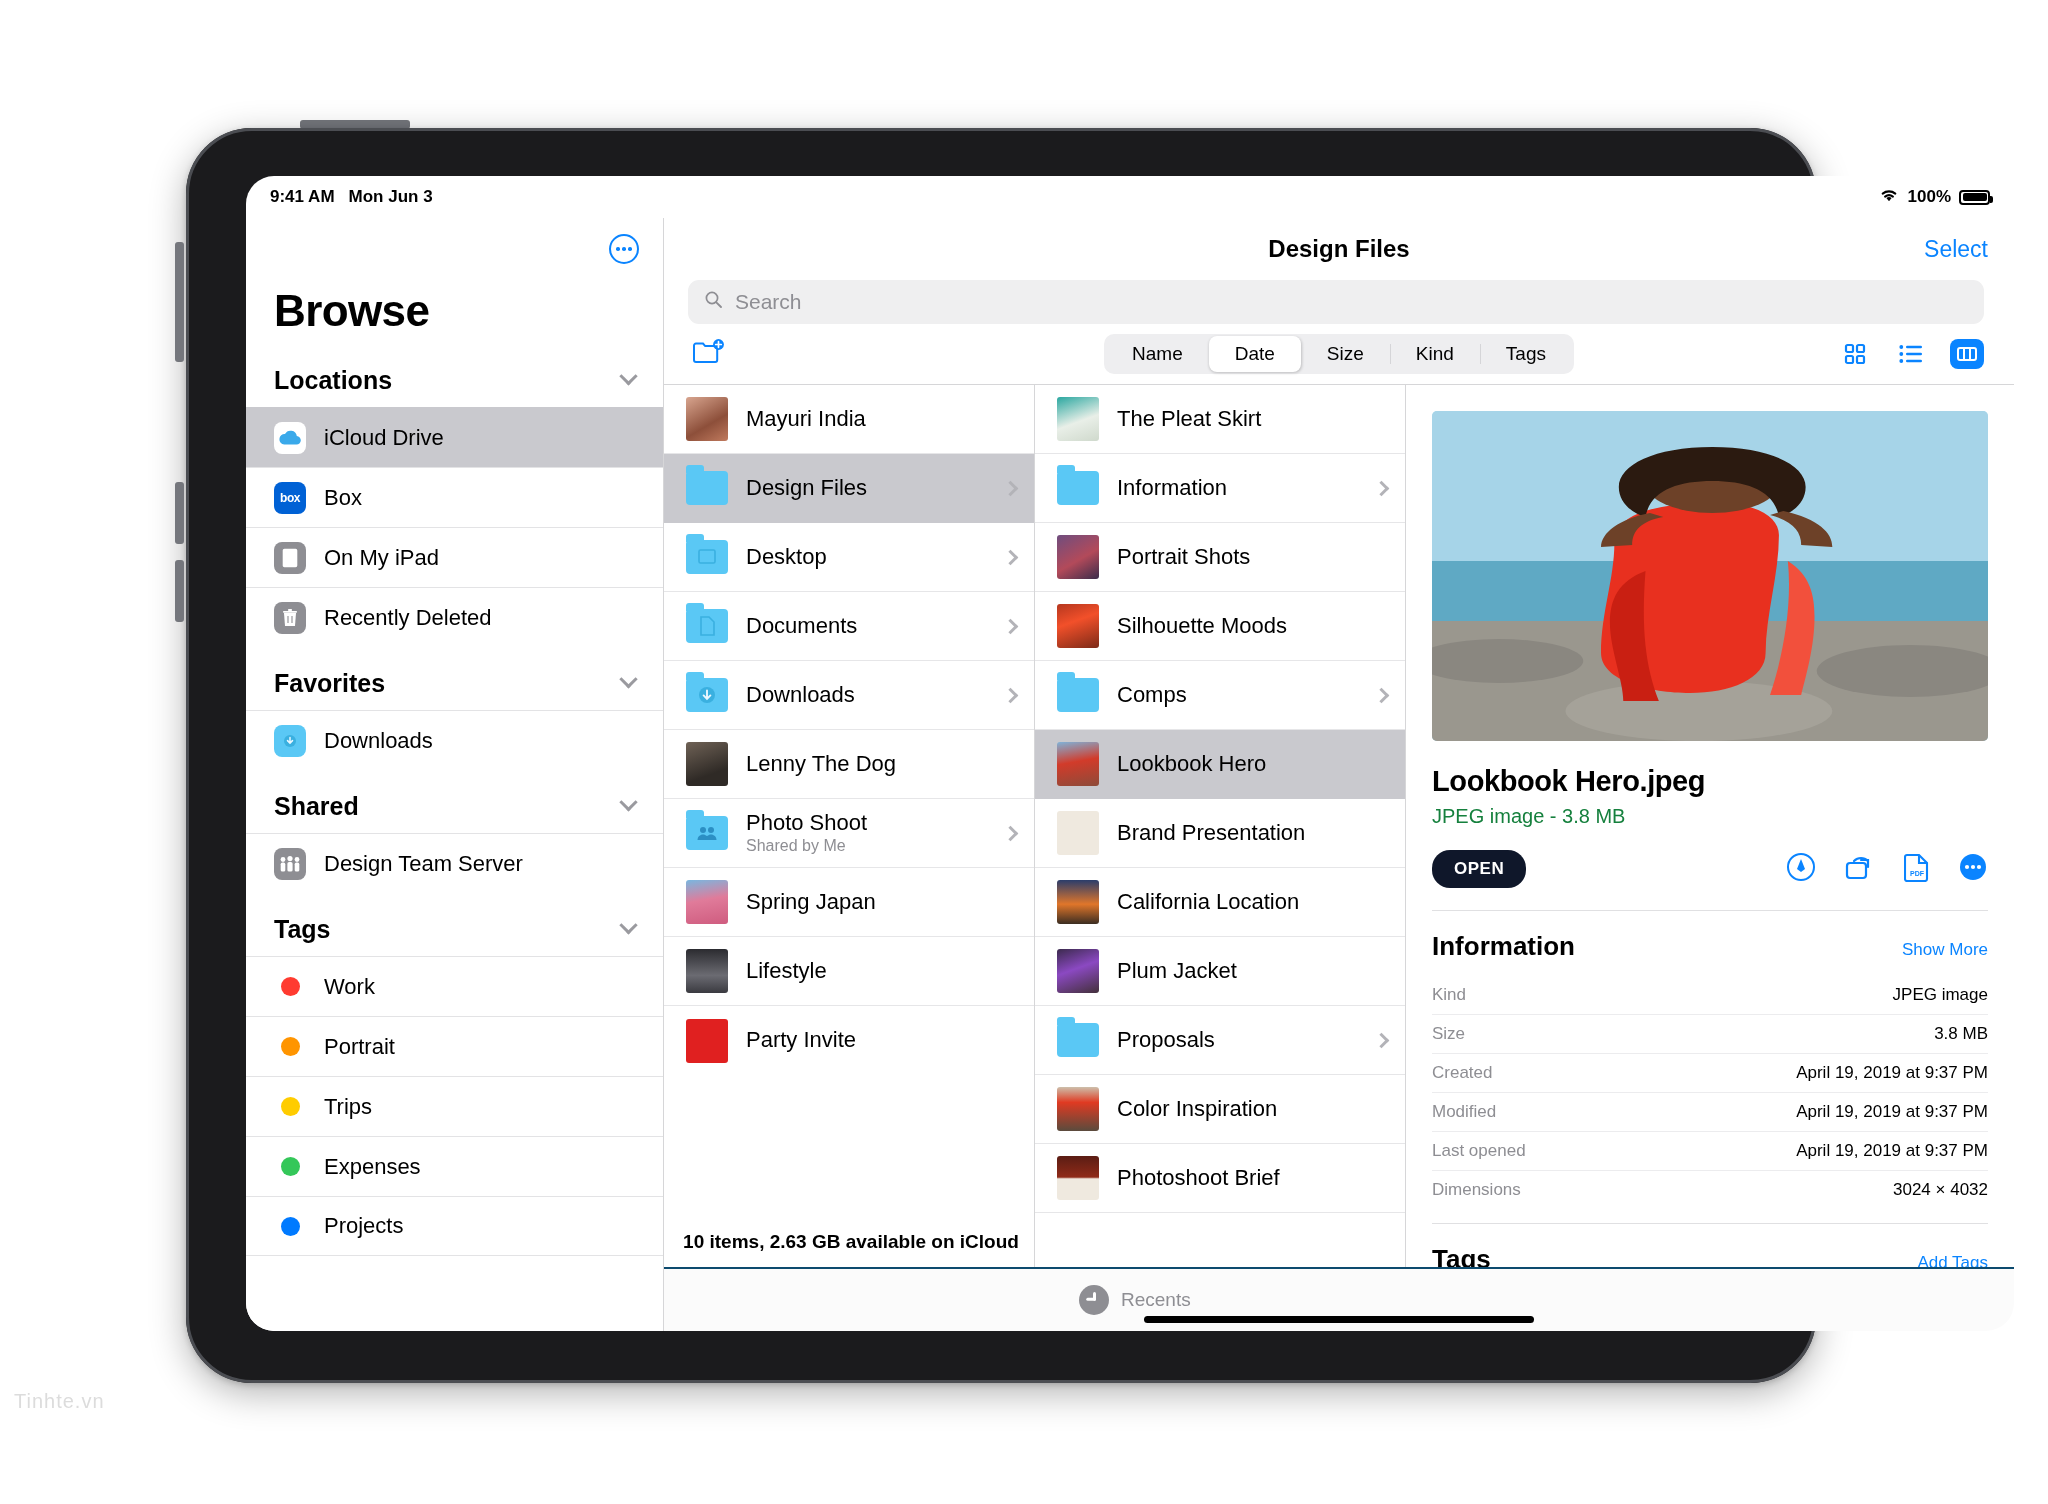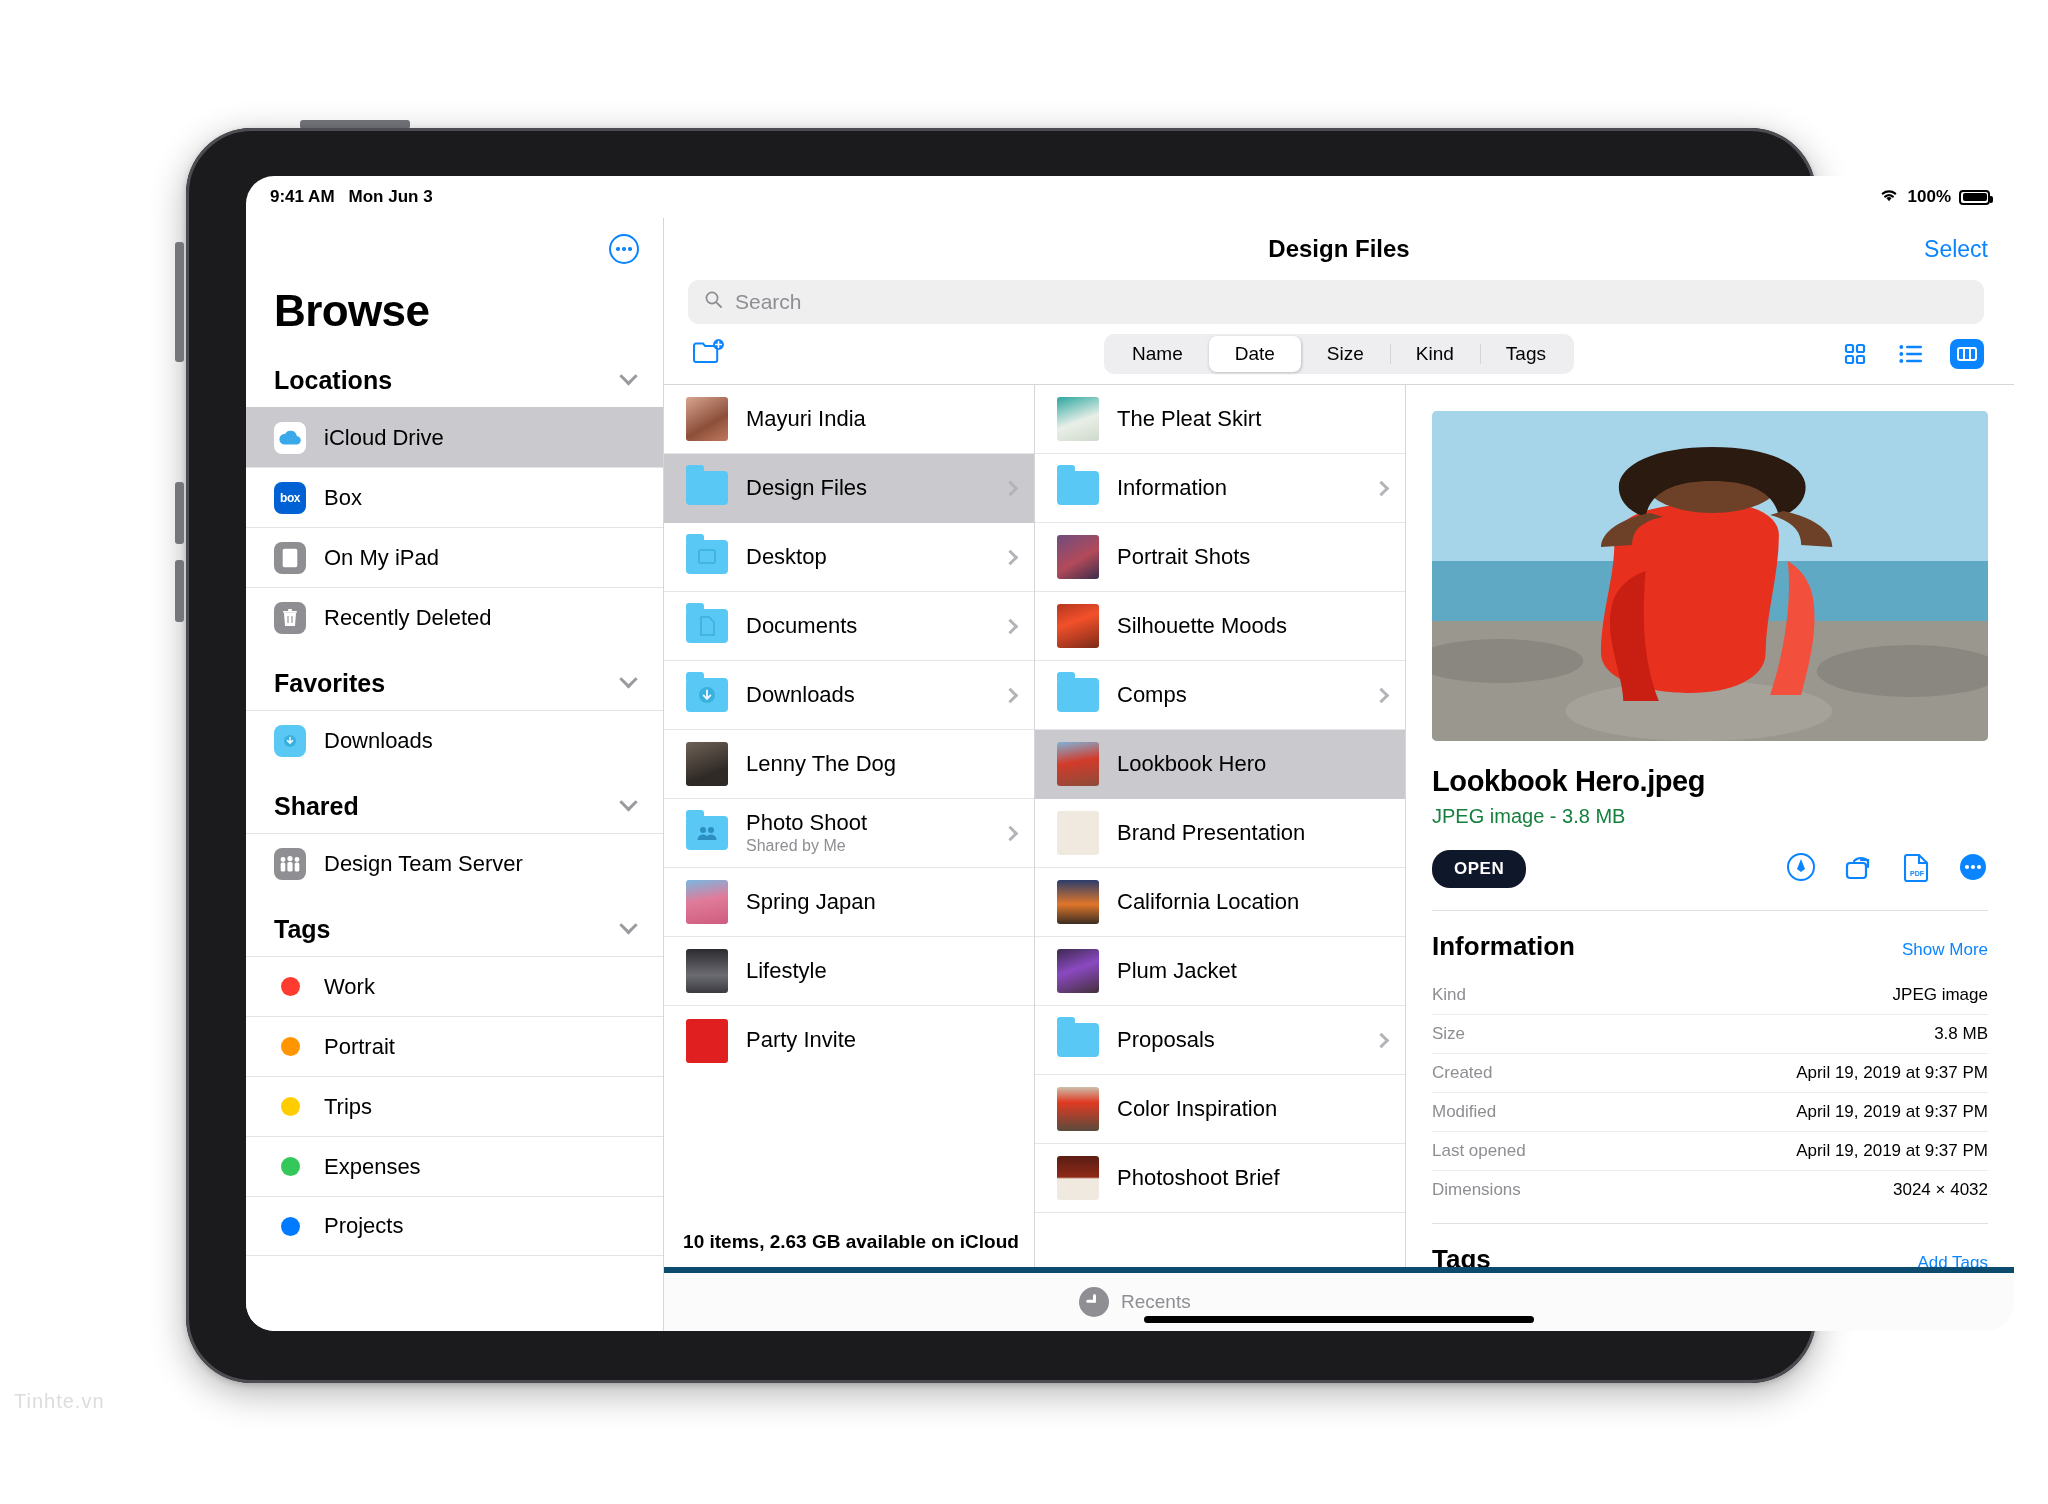--- a/index.html
+++ b/index.html
@@ -155,21 +155,21 @@
   .irow{
     display:flex; justify-content:space-between; align-items:center;
     font-size:17px; padding:9px 0; border-bottom:1px solid #ececee;
   }
   .irow .k{ color:#8e8e93;}
   .irow .v{ color:#000;}
   .irow:last-of-type{ border-bottom:1px solid #ececee;}
 
   
   .tabbar{
-    height:64px; border-top:6px solid #0c4a6e; background:#fbfbfb;
+    height:64px; border-top:2px solid #0c4a6e; background:#fbfbfb;
     display:flex; align-items:center; position:relative;
   }
   .tab{ display:flex; align-items:center; gap:12px; font-size:19px;}
   .tab.recents{ position:absolute; left:415px;}
   .clock{ width:30px; height:30px; border-radius:50%; background:#8e8e93; position:relative;}
   .clock::before{content:"";position:absolute;left:14px;top:7px;width:2.5px;height:9px;background:#fff;border-radius:2px;}
   .clock::after{content:"";position:absolute;left:14px;top:14px;width:2.5px;height:8px;background:#fff;border-radius:2px;transform:rotate(90deg);transform-origin:top center;}
   .homebar{
     position:absolute; left:50%; transform:translateX(-50%); bottom:8px;
     width:390px; height:7px; background:#000; border-radius:4px;

